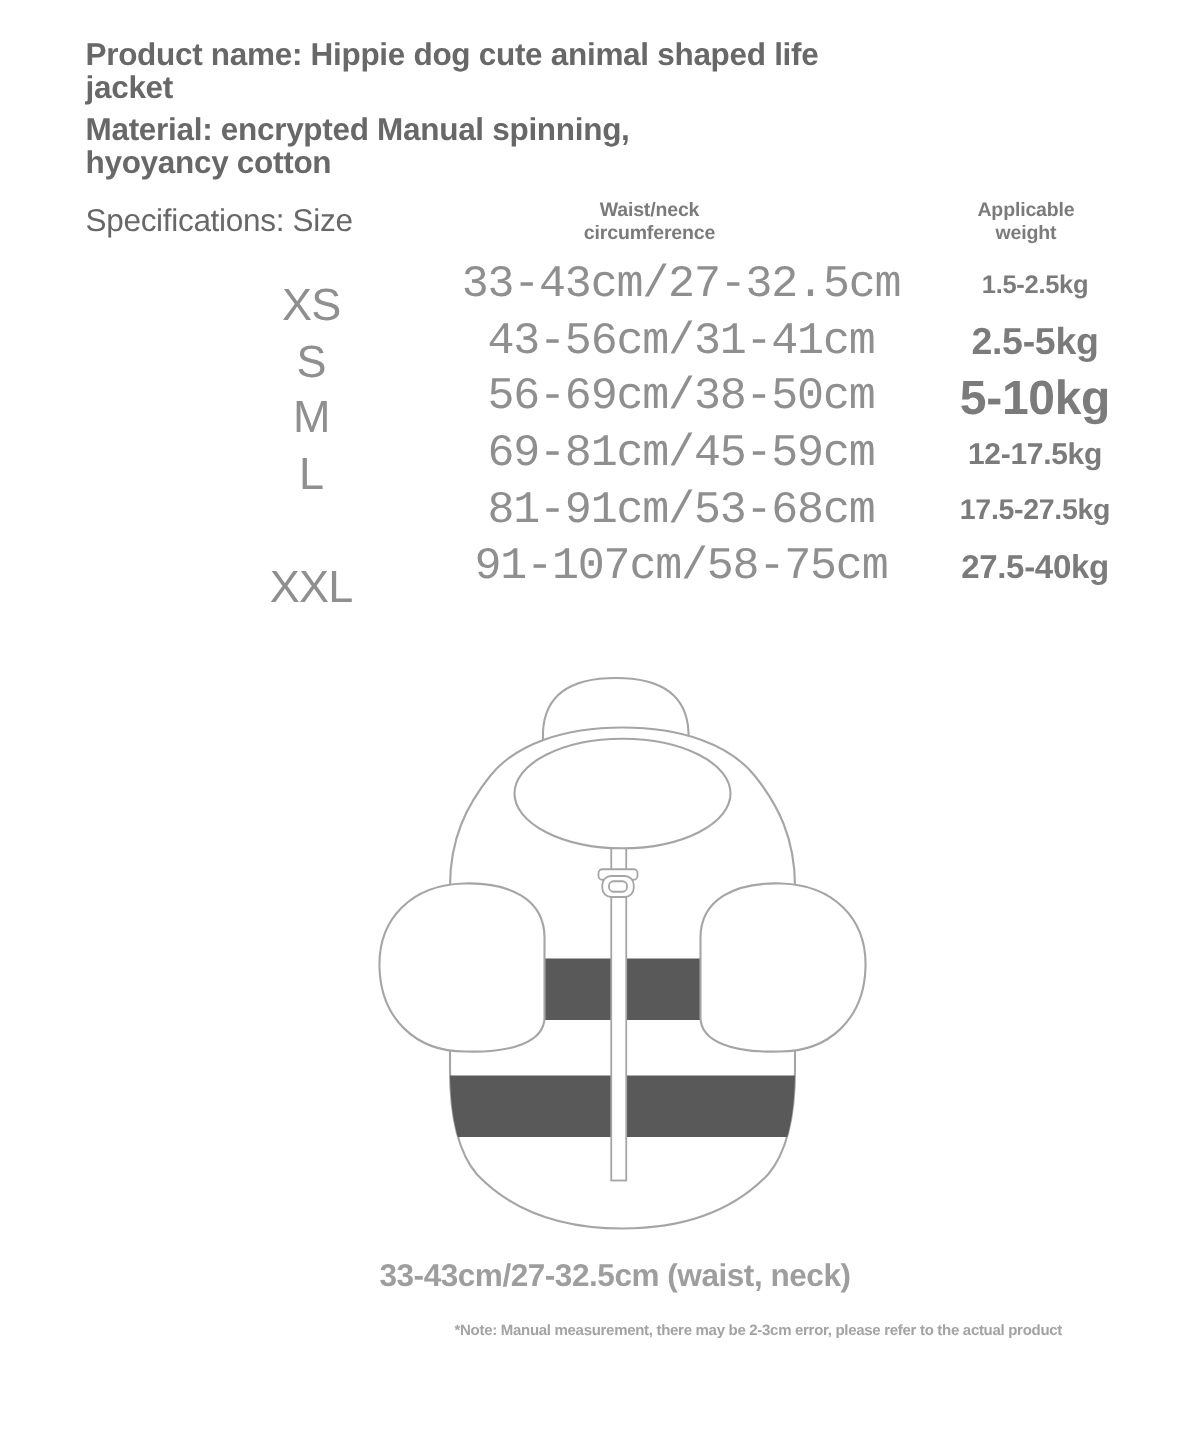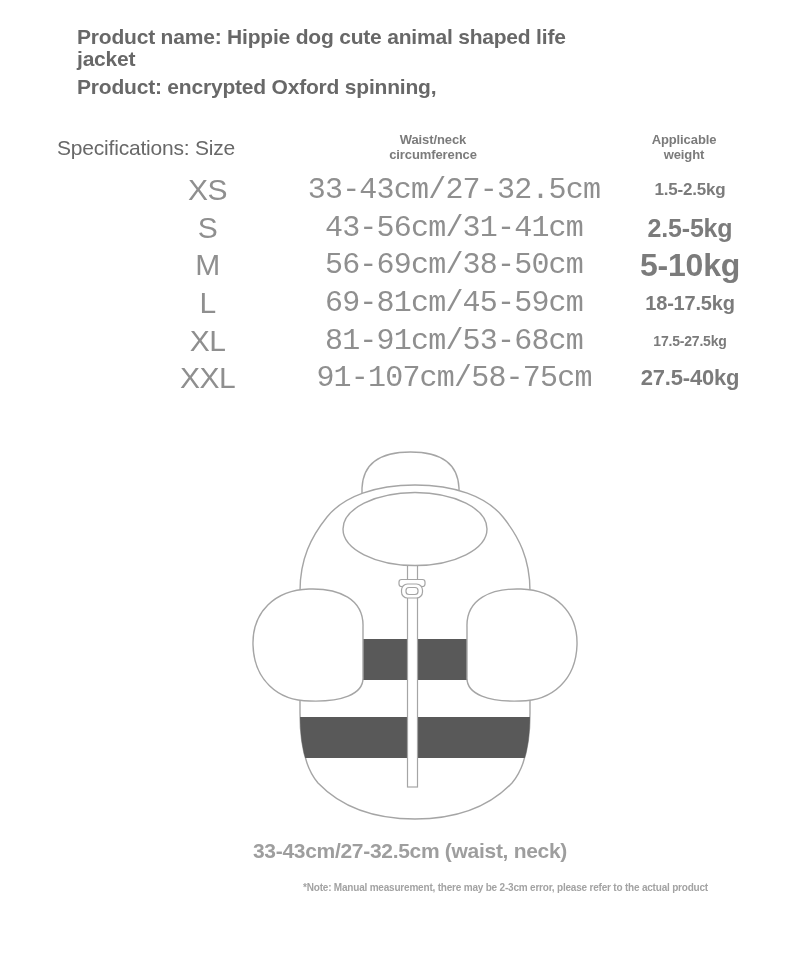--- a/index.html
+++ b/index.html
@@ -10,21 +10,21 @@
     overflow:hidden;
     font-family:"Liberation Sans","DejaVu Sans",sans-serif;
   }
   
   .hdr{
     position:absolute;left:57px;
     color:var(--heading-text);
     font-weight:bold;font-size:21px;line-height:22px;
     letter-spacing:-0.2px;
   }
-  .hdr span{display:block;margin-left:20px;}
+  .hdr span{display:block;}
   #product-name{top:26px;}
   #material{top:76px;}
   
   .tbl-title{
     position:absolute;left:57px;top:136px;
     color:var(--heading-text);
     font-weight:normal;font-size:21px;letter-spacing:-0.2px;
   }
   .col-hdr{
     position:absolute;top:132px;
@@ -33,25 +33,25 @@
     text-align:center;letter-spacing:-0.1px;
   }
   .col-hdr span{display:block;}
   #col-circ{left:333px;width:200px;}
   #col-weight{left:594px;width:180px;}
   .t-row{position:absolute;left:0;width:790px;height:38px;}
   .cell{
     position:absolute;top:0;height:38px;line-height:38px;
     text-align:center;white-space:nowrap;
   }
-  .cell.size{left:140px;width:135px;font-size:30px;color:var(--value-text);letter-spacing:-0.5px;}
+  .cell.size{left:140px;width:135px;font-size:30px;color:var(--value-text);letter-spacing:-0.5px;margin-top:14px;}
   .cell.circ{left:305px;width:298px;font-size:30px;color:var(--value-text);letter-spacing:-0.8px;font-family:Liberation Mono, monospace;}
   .cell.weight{left:600px;width:180px;font-weight:bold;color:var(--weight-text);letter-spacing:-0.2px;}
   .w0{font-size:17px;} .w1{font-size:25px;} .w2{font-size:32px;}
-  .w3{font-size:20px;} .w4{font-size:14px;} .w5{font-size:22px;}
+  .w3{font-size:20px;} .w4{font-size:19px;} .w5{font-size:22px;}
   
   .jacket{position:absolute;left:240px;top:440px;}
   .ln{fill:#ffffff;stroke:var(--outline);stroke-width:1.4;}
   .thin{stroke-width:1.2;}
   .stripe{fill:var(--stripe);stroke:none;}
   .noFill{fill:none;stroke:var(--outline);stroke-width:1.2;}
   
   .caption{
     position:absolute;left:210px;width:400px;top:839px;
     text-align:center;font-weight:bold;font-size:21px;
@@ -66,21 +66,22 @@
 </head>
 <body>
 
 <div class="page">
 
   <div class="hdr" id="product-name">
     <span>Product name: Hippie dog cute animal shaped life</span>
     <span>jacket</span>
   </div>
   <div class="hdr" id="material">
-    <span>Product: encrypted Oxford spinning,</span>
+    <span>Material: encrypted Manual spinning,</span>
+    <span>hyoyancy cotton</span>
   </div>
 
   <div class="tbl-title">Specifications: Size</div>
 
   <div class="col-hdr" id="col-weight">
     <span>Applicable</span>
     <span>weight</span>
   </div>
   <div class="col-hdr" id="col-circ">
     <span>Waist/neck</span>
@@ -98,24 +99,23 @@
     <div class="cell weight w1">2.5-5kg</div>
   </div>
   <div class="t-row" style="top:246px">
     <div class="cell size">M</div>
     <div class="cell circ">56-69cm/38-50cm</div>
     <div class="cell weight w2">5-10kg</div>
   </div>
   <div class="t-row" style="top:284px">
     <div class="cell size">L</div>
     <div class="cell circ">69-81cm/45-59cm</div>
-    <div class="cell weight w3">18-17.5kg</div>
+    <div class="cell weight w3">12-17.5kg</div>
   </div>
   <div class="t-row" style="top:322px">
-    <div class="cell size">XL</div>
     <div class="cell circ">81-91cm/53-68cm</div>
     <div class="cell weight w4">17.5-27.5kg</div>
   </div>
   <div class="t-row" style="top:359px">
     <div class="cell size">XXL</div>
     <div class="cell circ">91-107cm/58-75cm</div>
     <div class="cell weight w5">27.5-40kg</div>
   </div>
 
   <svg class="jacket" width="340" height="400" viewBox="240 440 340 400">

